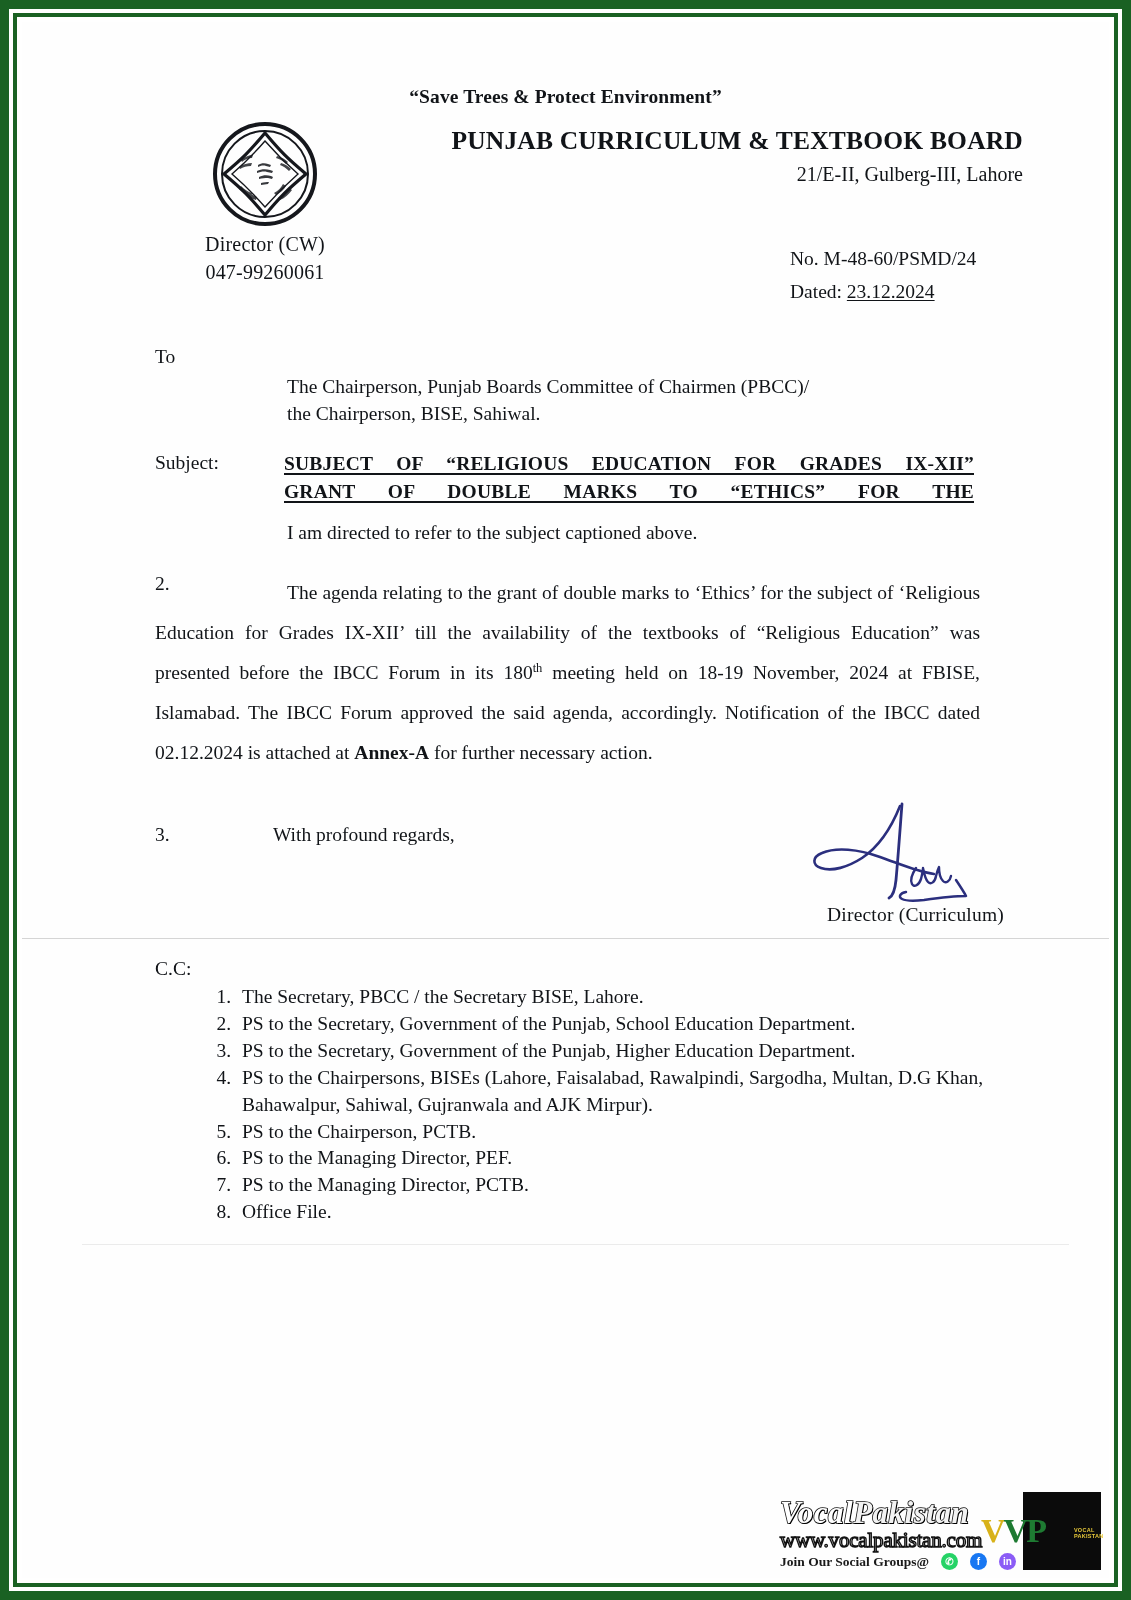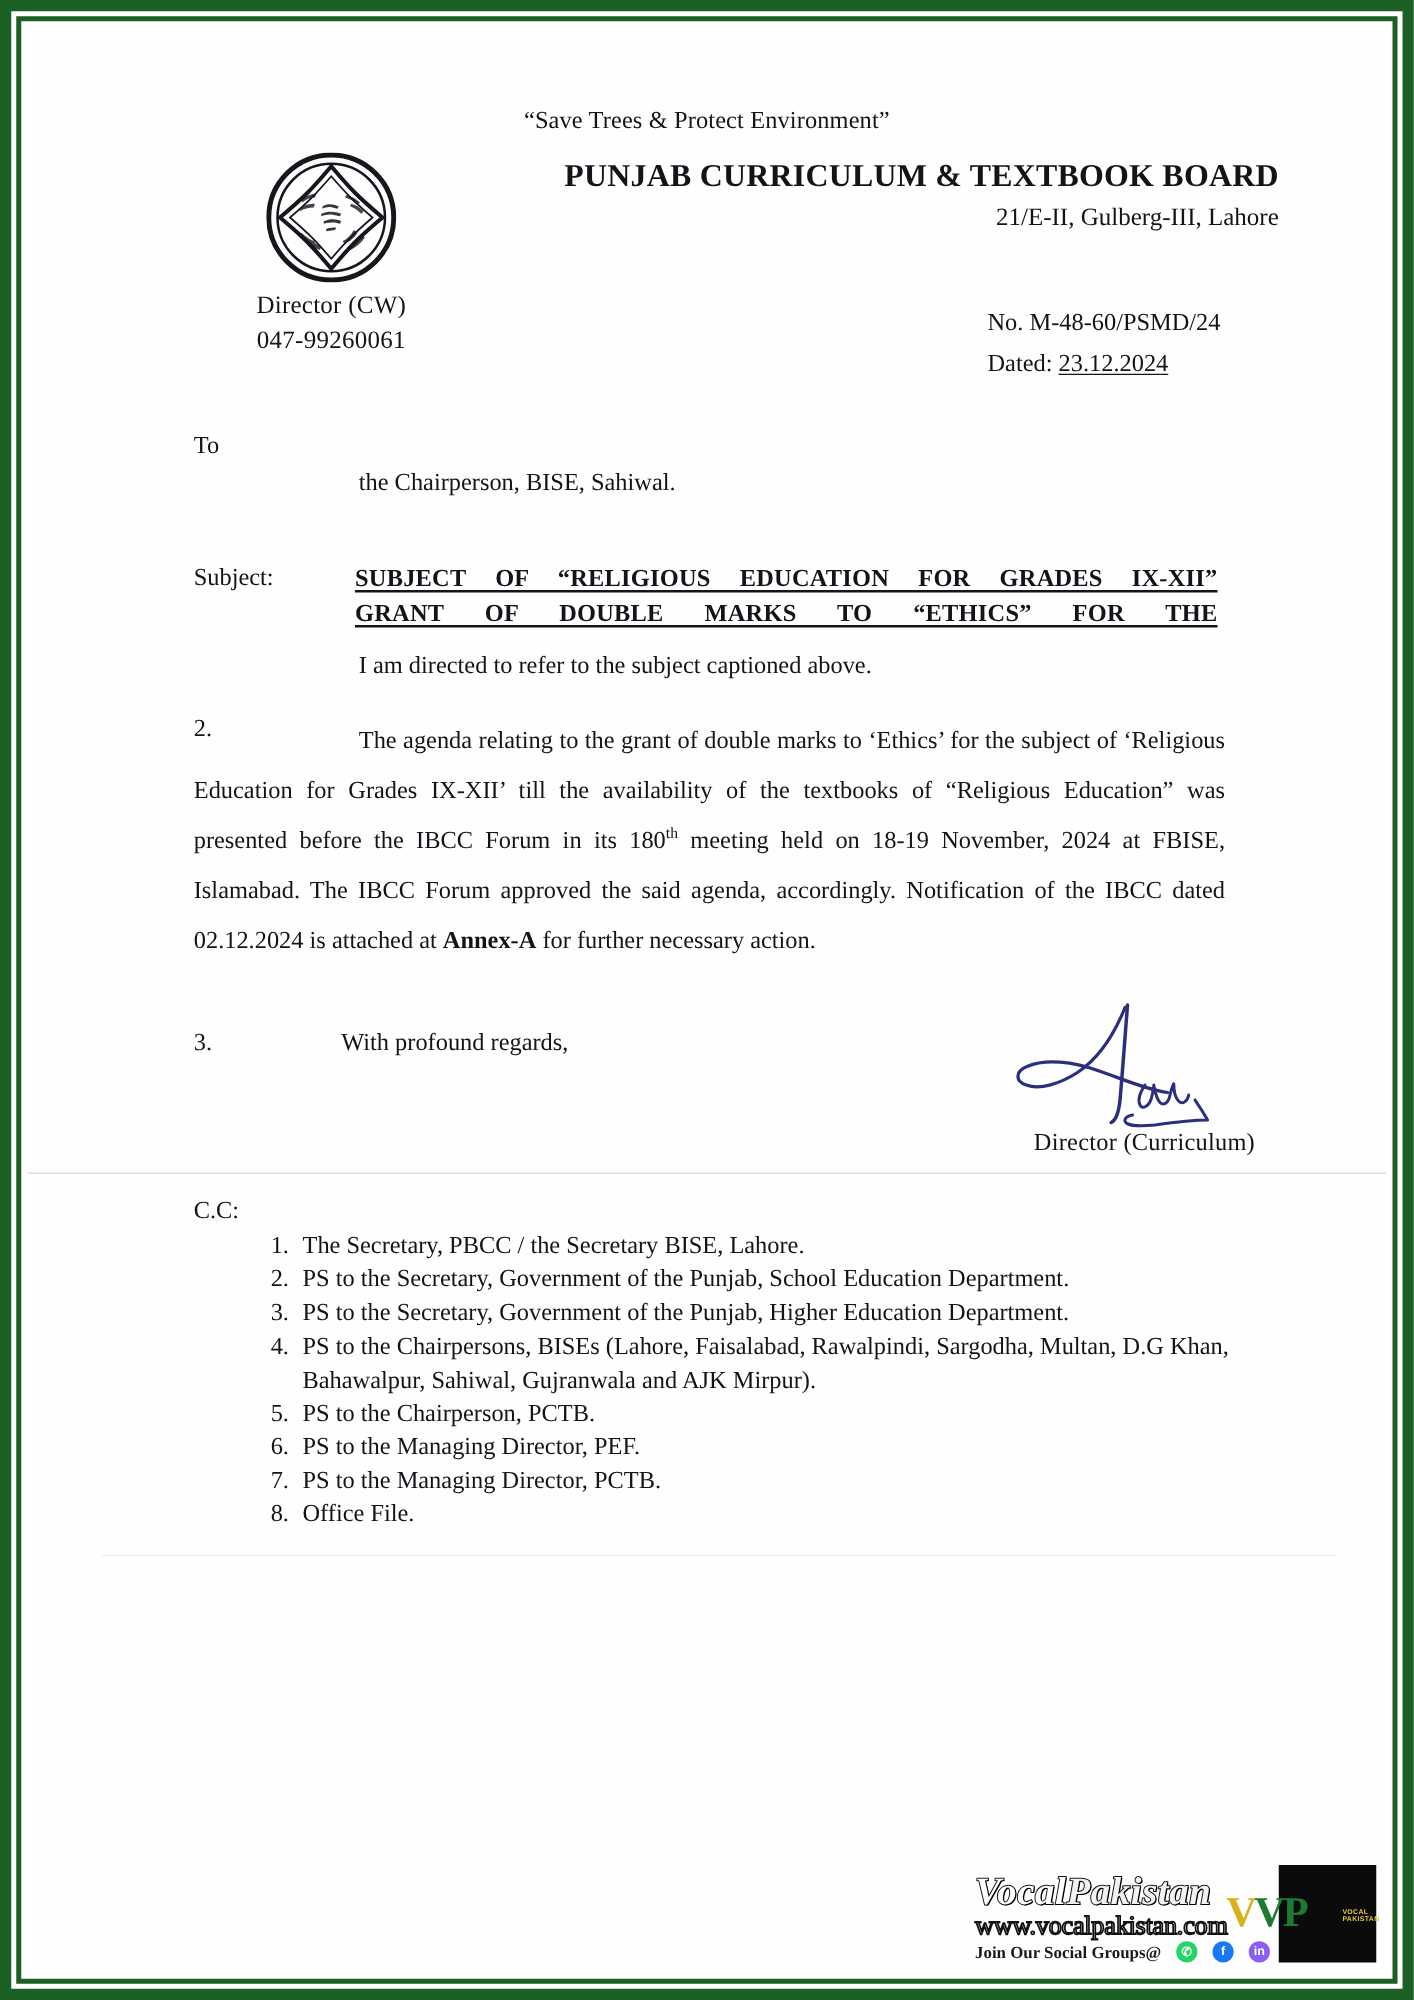--- a/index.html
+++ b/index.html
@@ -64,21 +64,21 @@
     z-index: 5;
   }
 
   
   .eco-slogan {
     position: absolute;
     left: 0; right: 0;
     top: 64px;
     text-align: center;
     font-size: 19.5px;
-    font-weight: 400;
+    font-weight: 700;
     letter-spacing: .1px;
   }
 
   .org-title {
     position: absolute;
     right: 86px;
     top: 104px;
     text-align: right;
     font-size: 25.5px;
     font-weight: bold;
@@ -391,20 +391,21 @@
   </div>
 
   <div class="org-title">PUNJAB CURRICULUM &amp; TEXTBOOK BOARD</div>
   <div class="org-address">21/E-II, Gulberg-III, Lahore</div>
 
   <div class="ref-no">No. M-48-60/PSMD/24</div>
   <div class="ref-date"><span>Dated: </span><span class="u">23.12.2024</span></div>
 
   <div class="to-label">To</div>
   <div class="addressee">
+    <div>The Chairperson, Punjab Boards Committee of Chairmen (PBCC)/</div>
     <div>the Chairperson, BISE, Sahiwal.</div>
   </div>
 
   <div class="subject-label">Subject:</div>
   <div class="subject-text">
     <span class="l">SUBJECT OF “RELIGIOUS EDUCATION FOR GRADES IX-XII”</span>
     <span class="l l1">GRANT OF DOUBLE MARKS TO “ETHICS” FOR THE</span>
   </div>
 
   <div class="intro-line">I am directed to refer to the subject captioned above.</div>

